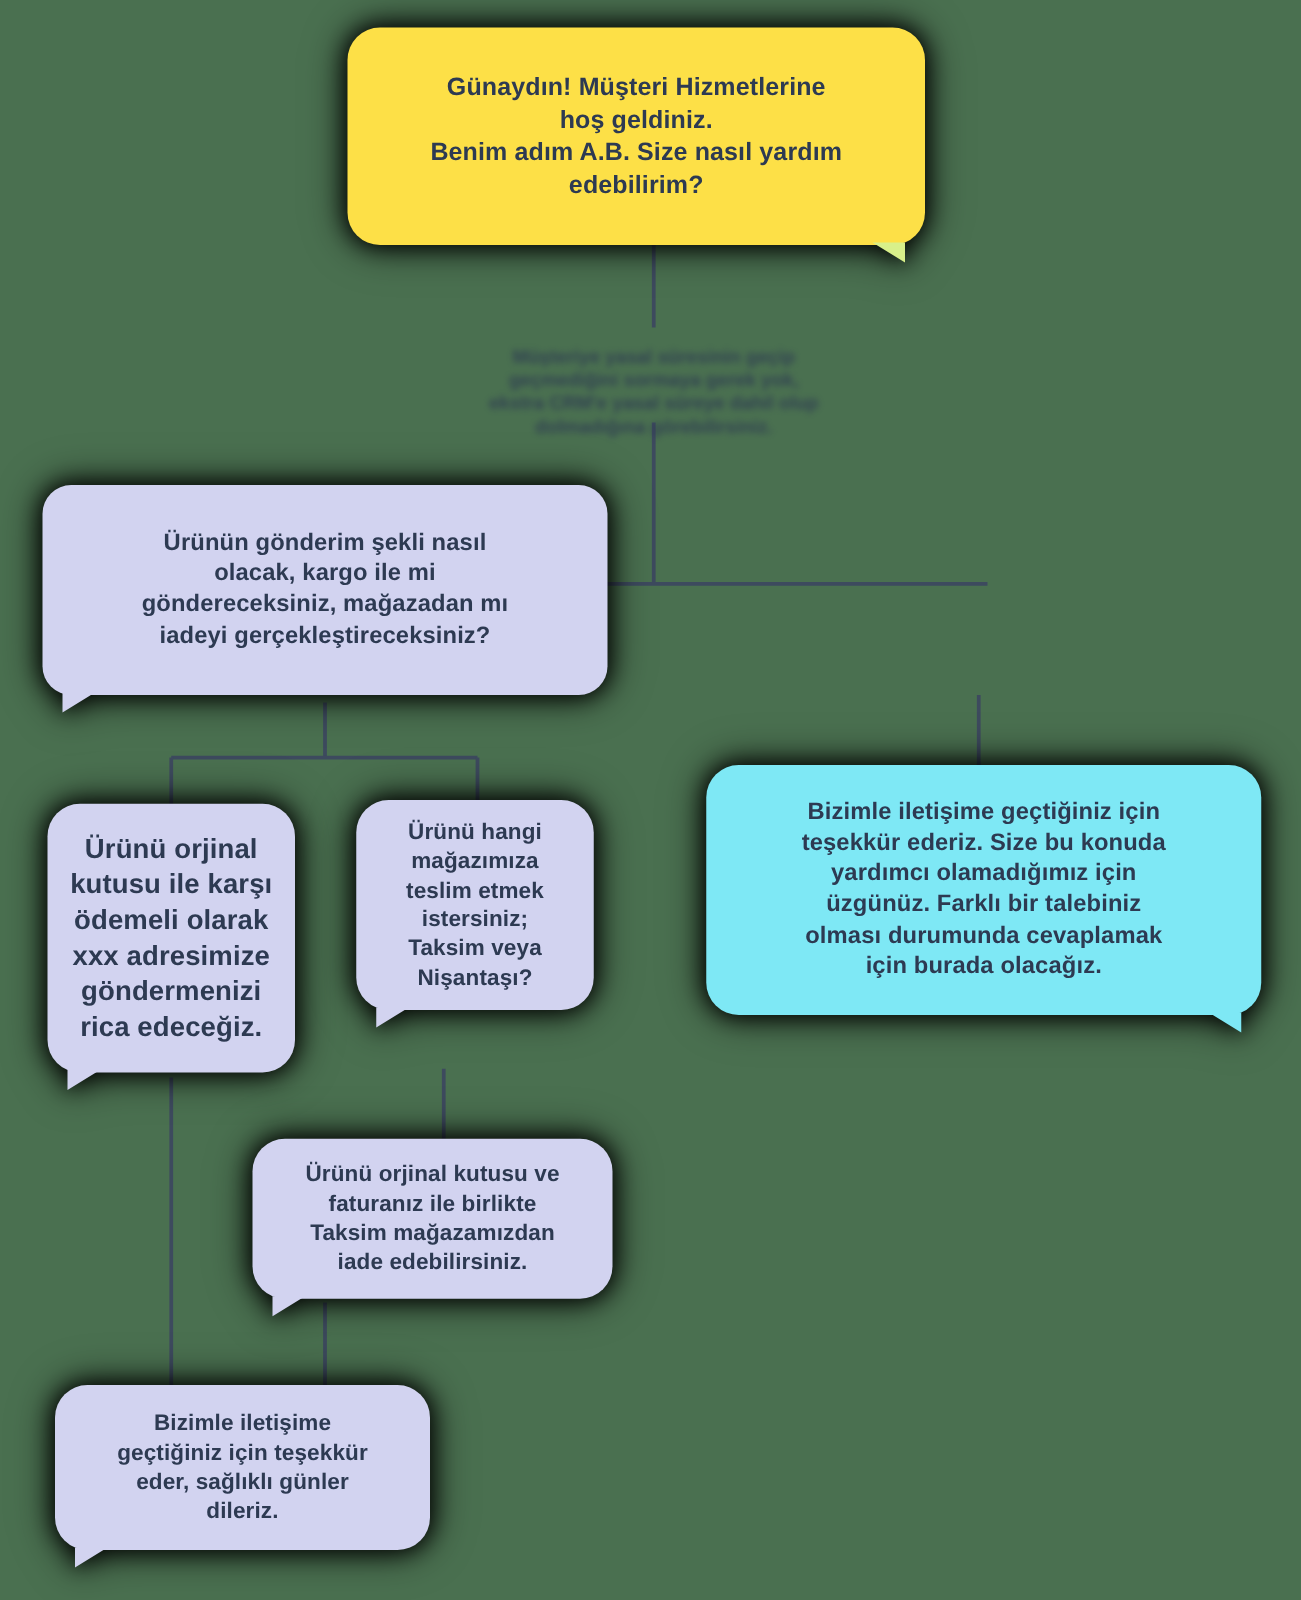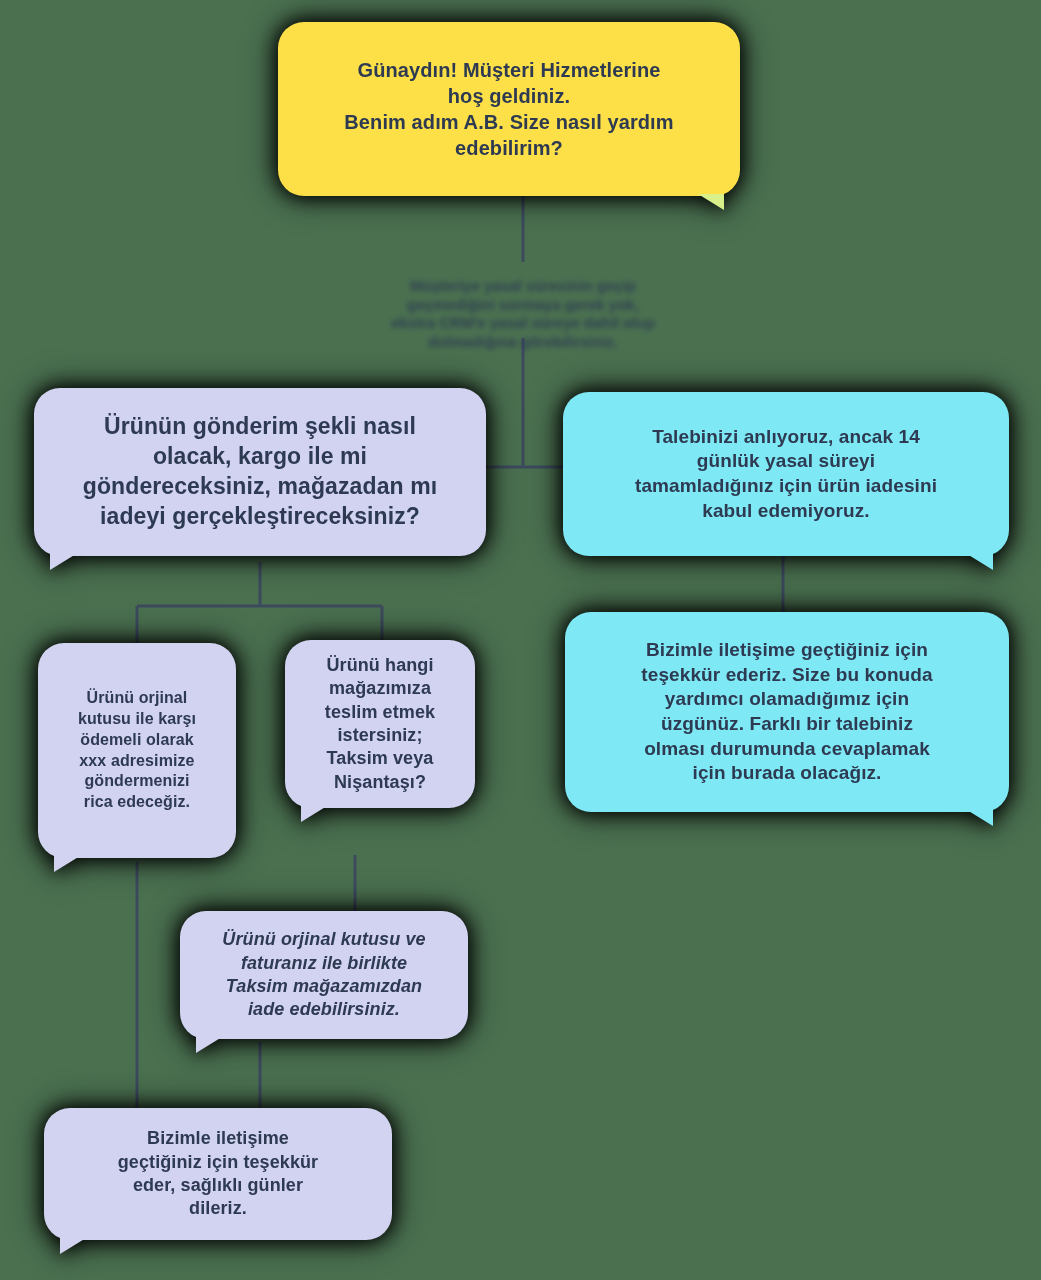--- a/index.html
+++ b/index.html
@@ -118,68 +118,62 @@
 edebilirim?</span>
   </div>
 
   <div class="note" style="left:383px; top:258px; width:280px;">
     <span>Müşteriye yasal süresinin geçip
 geçmediğini sormaya gerek yok,
 ekstra CRM'e yasal süreye dahil olup
 dolmadığına görebilirsiniz.</span>
   </div>
 
-  <div class="bubble purple tail-left" style="left:34px; top:388px; width:452px; height:168px; font-size:23px;">
+  <div class="bubble purple tail-left" style="left:34px; top:388px; width:452px; height:168px; font-size:19px;border-radius:23px;">
     <span class="txt">Ürünün gönderim şekli nasıl
 olacak, kargo ile mi
 göndereceksiniz, mağazadan mı
 iadeyi gerçekleştireceksiniz?</span>
   </div>
 
-  <div class="bubble cyan tail-right" style="left:563px; top:392px; width:446px; height:164px; font-size:19px;">
-    <span class="txt">Talebinizi anlıyoruz, ancak 14
-günlük yasal süreyi
-tamamladığınız için ürün iadesini
-kabul edemiyoruz.</span>
-  </div>
 
   <div class="bubble cyan tail-right" style="left:565px; top:612px; width:444px; height:200px; font-size:19px;justify-content:center;">
     <span class="txt">Bizimle iletişime geçtiğiniz için
 teşekkür ederiz. Size bu konuda
 yardımcı olamadığımız için
 üzgünüz. Farklı bir talebiniz
 olması durumunda cevaplamak
 için burada olacağız.</span>
   </div>
 
-  <div class="bubble purple tail-left" style="left:38px; top:643px; width:198px; height:215px; font-size:16px;">
+  <div class="bubble purple tail-left" style="left:38px; top:643px; width:198px; height:215px; font-size:22px;">
     <span class="txt">Ürünü orjinal
 kutusu ile karşı
 ödemeli olarak
 xxx adresimize
 göndermenizi
 rica edeceğiz.</span>
   </div>
 
   <div class="bubble purple tail-left" style="left:285px; top:640px; width:190px; height:168px; font-size:18px;">
     <span class="txt">Ürünü hangi
 mağazımıza
 teslim etmek
 istersiniz;
 Taksim veya
 Nişantaşı?</span>
   </div>
 
-  <div class="bubble purple tail-left" style="left:180px; top:911px; width:288px; height:128px; font-size:18px;font-style:italic;">
+  <div class="bubble purple tail-left" style="left:202px; top:911px; width:288px; height:128px; font-size:18px;">
     <span class="txt">Ürünü orjinal kutusu ve
 faturanız ile birlikte
 Taksim mağazamızdan
 iade edebilirsiniz.</span>
   </div>
 
-  <div class="bubble purple tail-left" style="left:44px; top:1108px; width:348px; height:132px; font-size:18px;">
+  <div class="bubble purple tail-left" style="left:44px; top:1108px; width:300px; height:132px; font-size:18px;">
     <span class="txt">Bizimle iletişime
 geçtiğiniz için teşekkür
 eder, sağlıklı günler
 dileriz.</span>
   </div>
 
 </div>
 
 </body></html>

